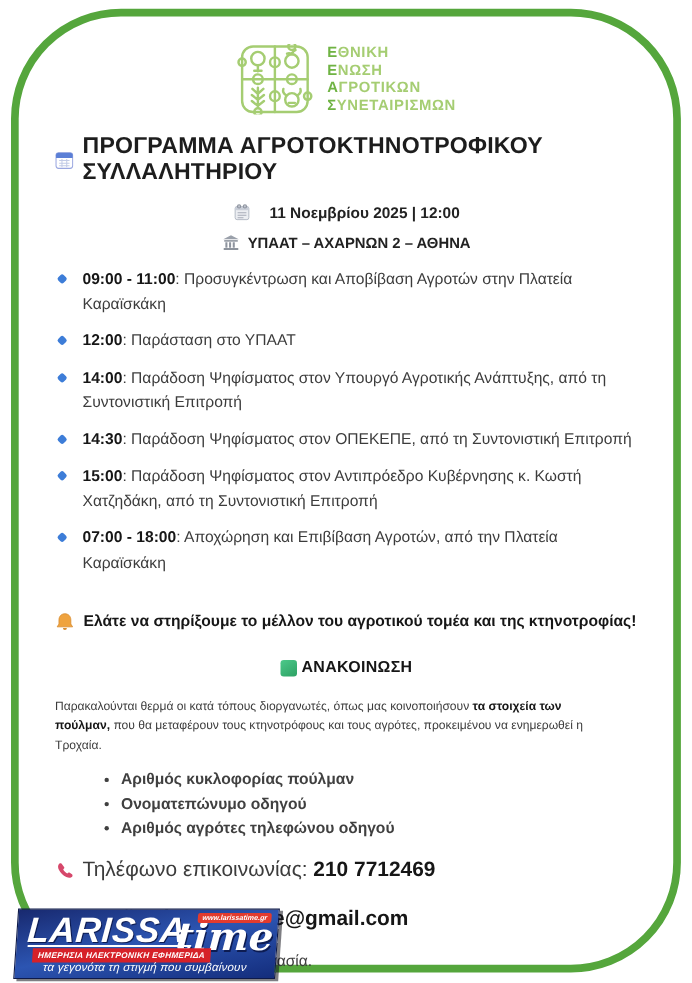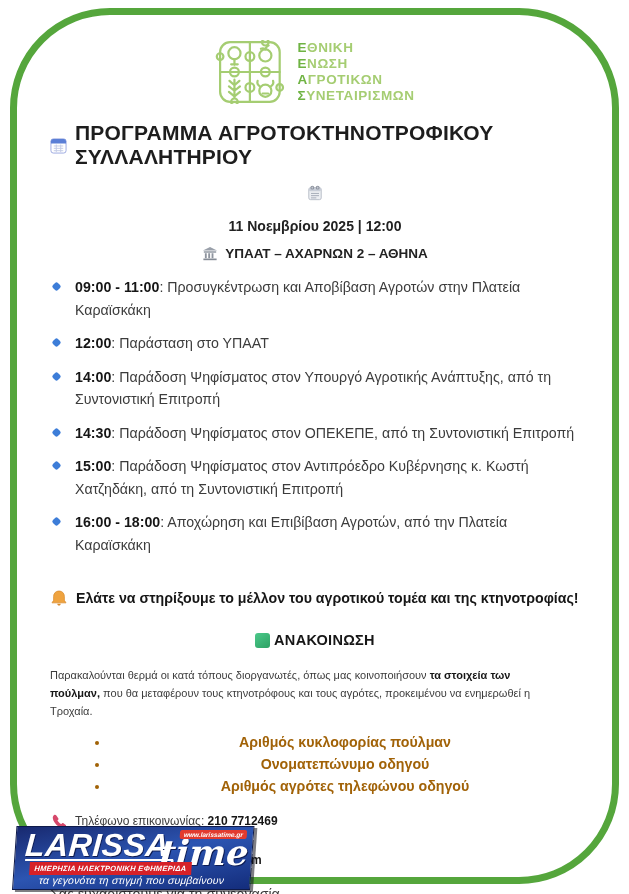--- a/index.html
+++ b/index.html
@@ -16,21 +16,21 @@
 
   
   .org-logo { display:flex; justify-content:center; align-items:center; gap:10px; margin-top:4px; }
   .org-logo-text { font-weight:bold; font-size:13.5px; line-height:16px; letter-spacing:0.6px; color:#a5cd72; }
   .org-logo-text .init { color:#6fb343; }
 
   
   .title-row { display:flex; justify-content:center; align-items:center; gap:8px; margin-top:17px;
                font-weight:bold; font-size:21px; color:#1d1d1d; letter-spacing:0.2px; }
   .date-row  { display:flex; justify-content:center; align-items:center; gap:17px; margin-top:16px;
-               font-weight:bold; font-size:14px; color:#222;flex-direction:column; }
+               font-weight:bold; font-size:14px; color:#222; }
   .loc-row   { display:flex; justify-content:center; align-items:center; gap:7px; margin-top:12px;
                font-weight:bold; font-size:13.5px; color:#222; }
 
   
   .schedule { list-style:none; margin-top:15px; font-size:14.2px; line-height:22.5px; color:#3c3c3c; }
   .sched-item { position:relative; padding-left:25px; margin-bottom:11px; }
   .sched-item b { color:#161616; }
   .diamond { position:absolute; left:3px; top:7px; width:7px; height:7px;
              background:#3d7dd8; border-radius:2px; transform:rotate(45deg); }
 
@@ -40,23 +40,23 @@
   .ann-heading { display:flex; justify-content:center; align-items:center; gap:4px; margin-top:23px;
                  font-weight:bold; font-size:14.5px; color:#161616; letter-spacing:0.3px; }
   .green-square { width:15px; height:15px; border-radius:3px;
                   background:linear-gradient(145deg,#4cc98a,#2da164); }
 
   .ann-para { margin-top:18px; width:512px; font-size:11px; line-height:18px; color:#3c3c3c; }
   .ann-para b { color:#161616; }
 
   .req-label { margin-top:17px; font-size:14.2px; color:#3c3c3c; }
   .req-list { margin-top:14px; padding-left:60px; font-size:14.2px; }
-  .req-list li { margin-bottom:6px; font-weight:bold; color:#a16207;text-align:center; }
-
-  .contact-line { display:flex; align-items:center; gap:9px; font-size:12px; color:#3c3c3c;text-align:right; }
+  .req-list li { margin-bottom:6px; font-weight:bold; color:#404040; }
+
+  .contact-line { display:flex; align-items:center; gap:9px; font-size:19px; color:#3c3c3c;text-align:right; }
   .contact-line.phone { margin-top:19px; }
   .contact-line.email { margin-top:23px; }
   .contact-line b { color:#161616; }
 
   .thanks { margin-top:19px; font-size:14.2px; color:#3c3c3c; }
 
   
   .larissa-logo {
     position:absolute; left:12px; top:826px; width:238px; height:64px; z-index:3;
     background:linear-gradient(168deg,#18296f 0%, #2c55b2 48%, #142d7c 100%);
@@ -162,21 +162,21 @@
       <li class="sched-item">
         <span class="diamond"></span>
         <b>14:30</b><span>: Παράδοση Ψηφίσματος στον ΟΠΕΚΕΠΕ, από τη Συντονιστική Επιτροπή</span>
       </li>
       <li class="sched-item">
         <span class="diamond"></span>
         <b>15:00</b><span>: Παράδοση Ψηφίσματος στον Αντιπρόεδρο Κυβέρνησης κ. Κωστή Χατζηδάκη, από τη Συντονιστική Επιτροπή</span>
       </li>
       <li class="sched-item">
         <span class="diamond"></span>
-        <b>16:00 - 18:00</b><span>: Αποχώρηση και Επιβίβαση Αγροτών, από την Πλατεία Καραϊσκάκη</span>
+        <b>07:00 - 18:00</b><span>: Αποχώρηση και Επιβίβαση Αγροτών, από την Πλατεία Καραϊσκάκη</span>
       </li>
     </ul>
 
     <div class="cta">
       <svg class="icon" width="18" height="18" viewBox="0 0 20 20" style="margin-top:1px">
         <path d="M10 2.2 c-3.6 0-6 2.6-6 6.2 v4.2 L2.2 15.4 h15.6 L16 12.6 V8.4 c0-3.6-2.4-6.2-6-6.2z" fill="#efa33f" stroke="#d88a2c" stroke-width="0.8"></path>
         <path d="M8 16.5 a2 2 0 0 0 4 0 Z" fill="#d88a2c"></path>
       </svg>
       <span>Ελάτε να στηρίξουμε το μέλλον του αγροτικού τομέα και της κτηνοτροφίας!</span>
     </div>

